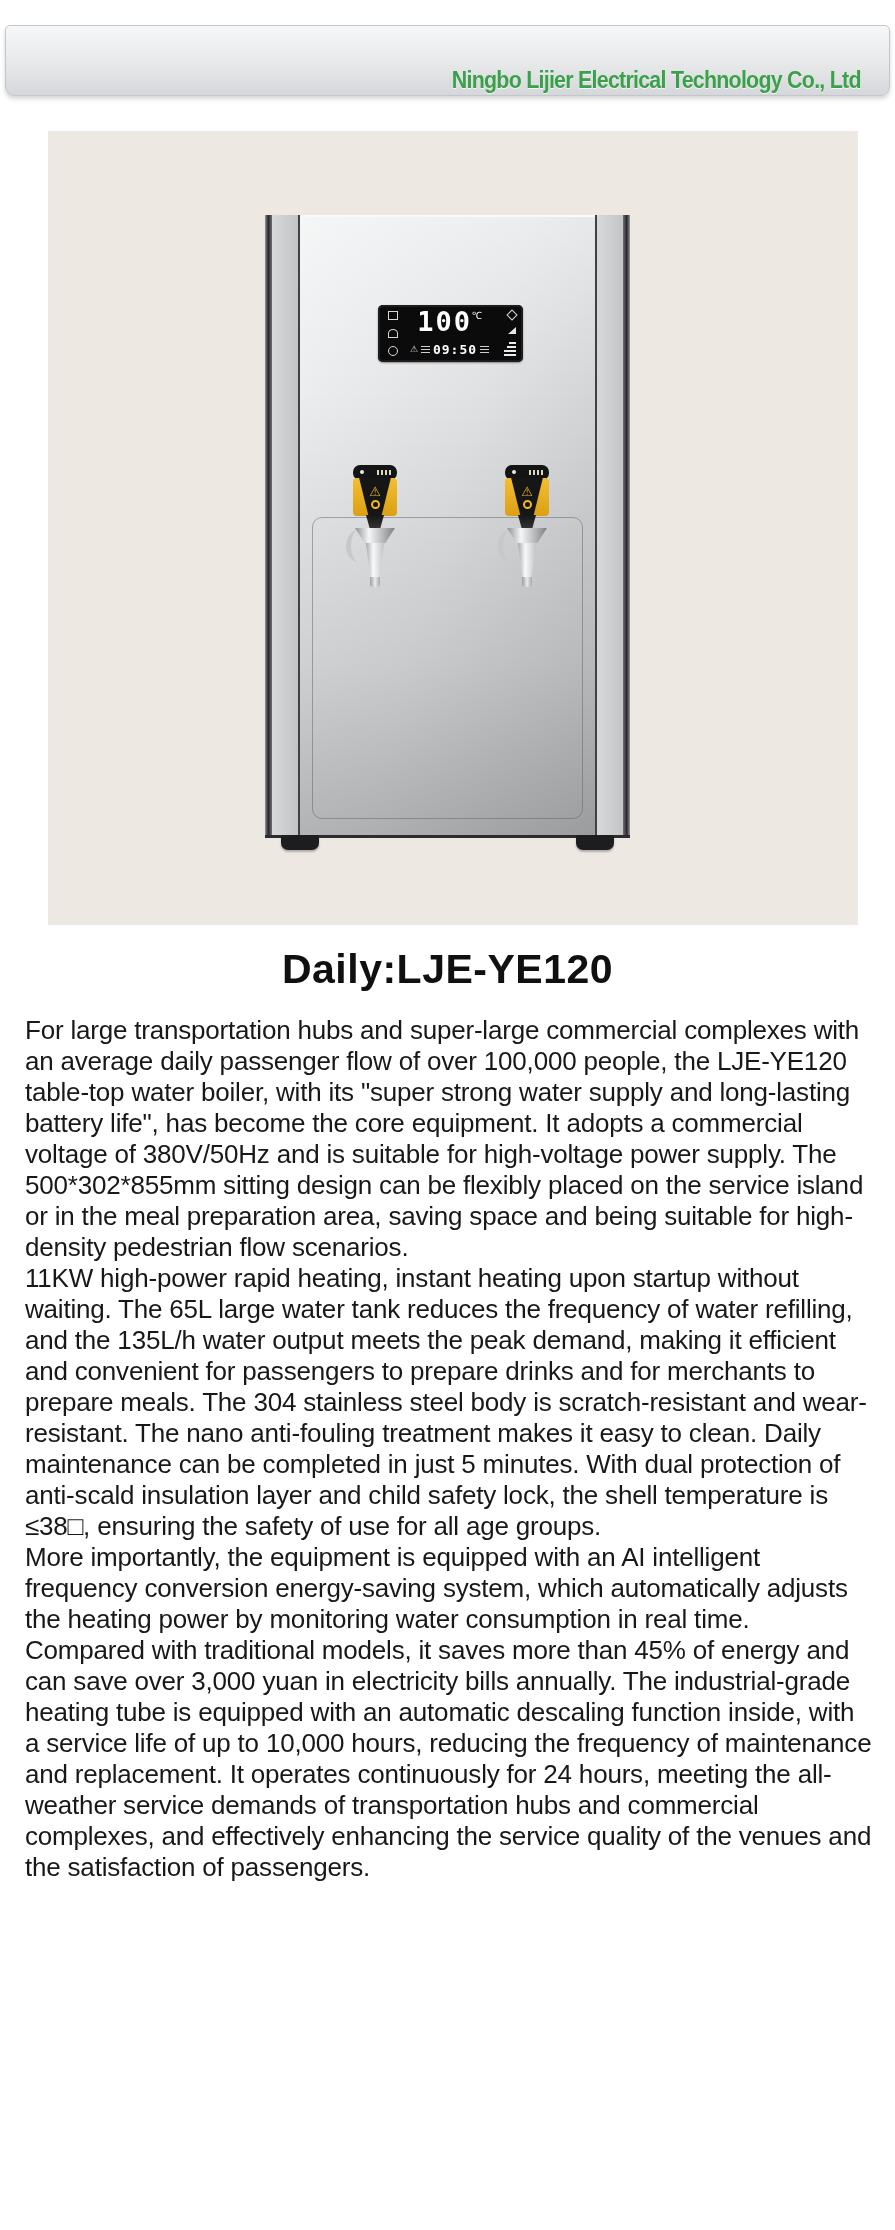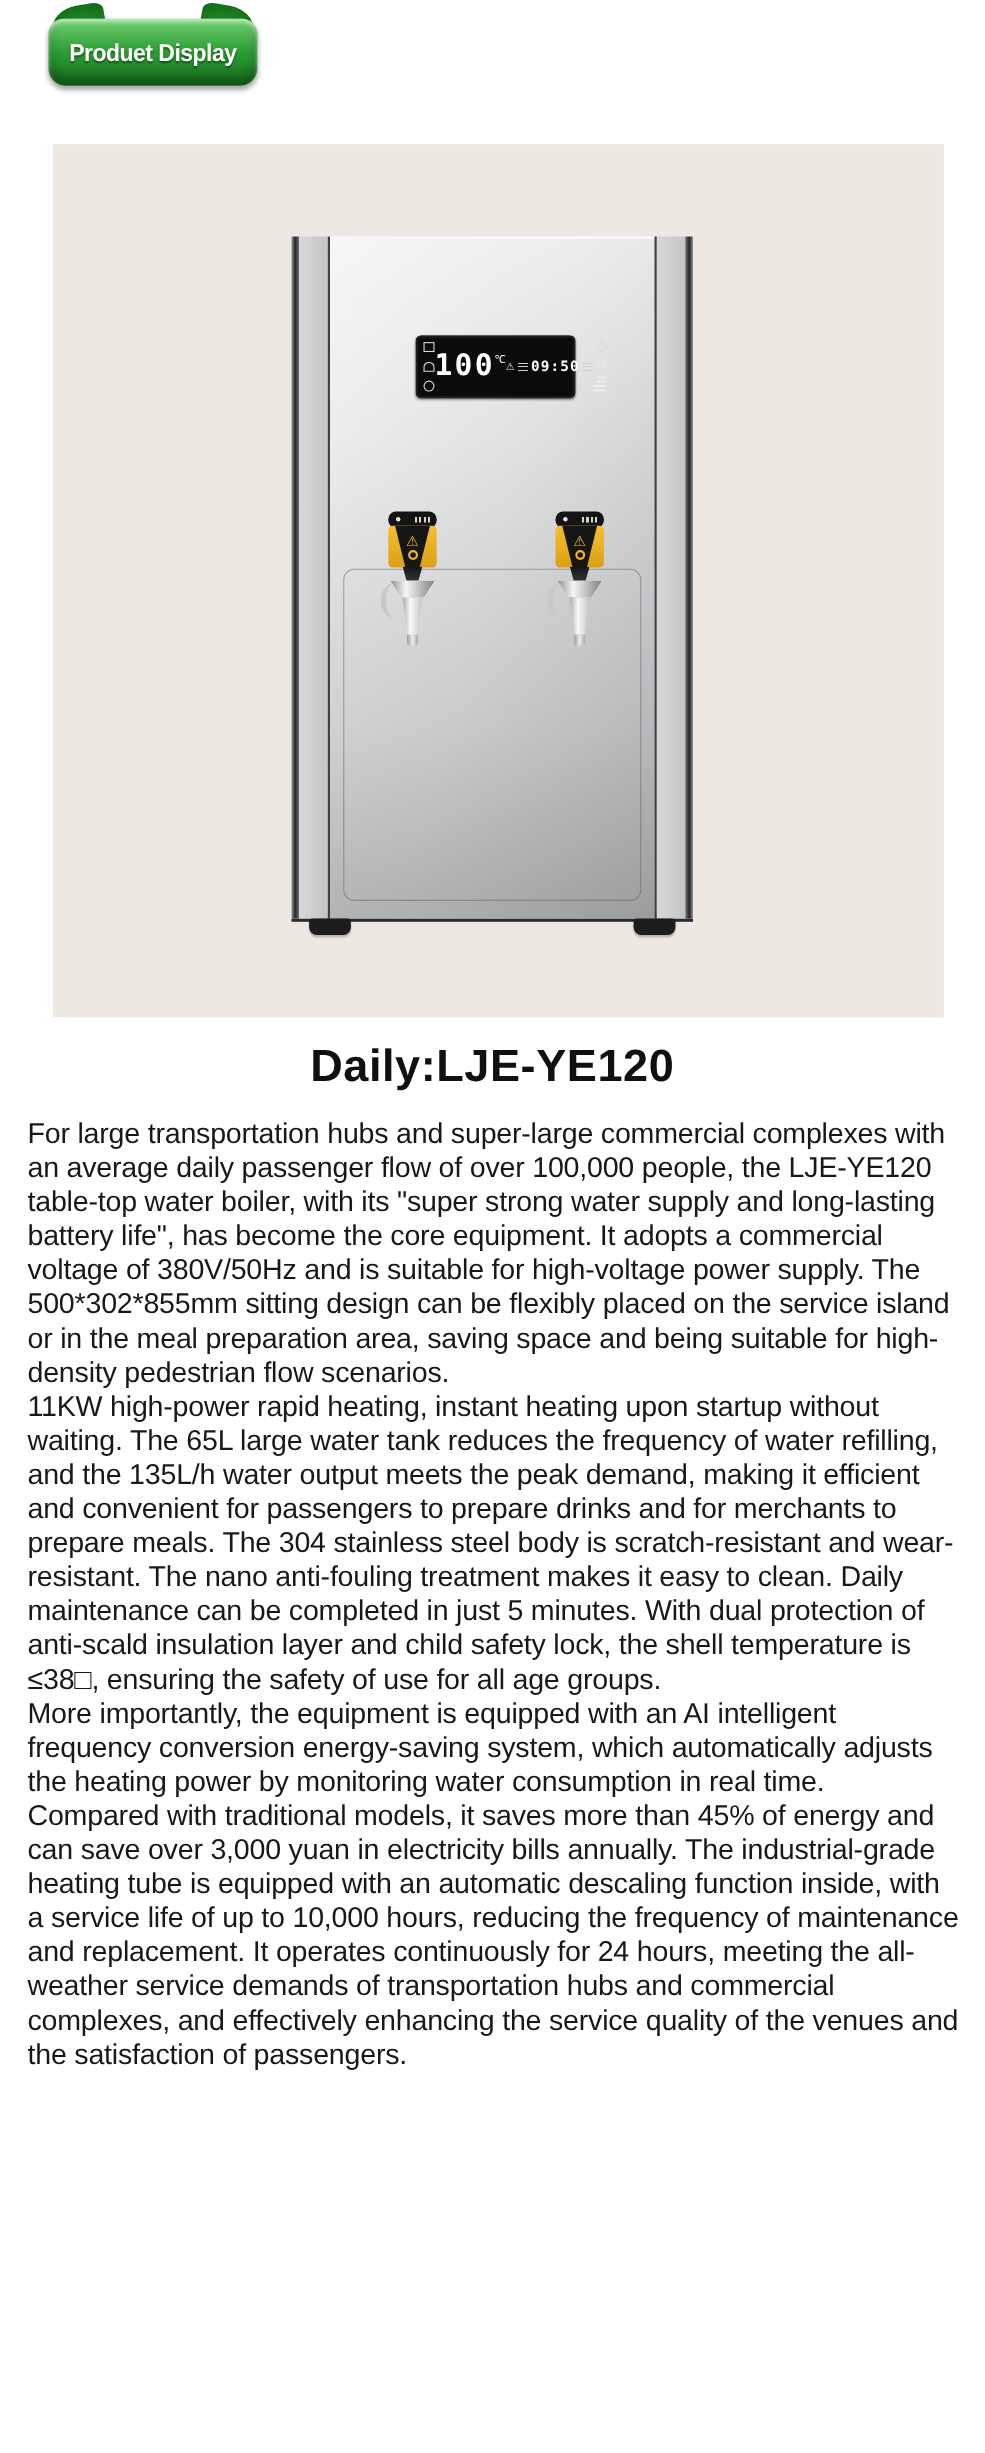--- a/index.html
+++ b/index.html
@@ -44,21 +44,21 @@
   .face::after{content:"";position:absolute;left:12px;right:12px;top:300px;bottom:16px;
     border:1px solid rgba(96,98,101,.5);border-radius:10px;}
 
   
   .lcd{position:absolute;left:113px;top:90px;width:145px;height:57px;background:#0b0b0c;
     border-radius:5px;box-shadow:inset 0 0 0 2px #1d1d20,0 1px 2px rgba(0,0,0,.4);
     display:flex;padding:6px 7px;box-sizing:border-box;z-index:2;}
   .lcd-col{display:flex;flex-direction:column;justify-content:space-between;align-items:center;}
   .lcd-left{width:15px;}
   .lcd-right{width:17px;align-items:flex-end;}
-  .lcd-center{flex:1;display:flex;flex-direction:row;align-items:center;justify-content:space-between;}
+  .lcd-center{flex:1;display:flex;flex-direction:column;align-items:center;justify-content:space-between;}
   .mini-box{width:8px;height:7px;border:1px solid #d8d8d8;}
   .mini-arch{width:8px;height:7px;border:1px solid #d8d8d8;border-radius:50% 50% 0 0;}
   .mini-power{width:8px;height:8px;border:1px solid #d8d8d8;border-radius:50%;}
   .temp-row{display:flex;align-items:flex-start;margin-top:-3px;}
   .temp-value{font-family:"DejaVu Sans Mono",monospace;font-weight:bold;font-size:27px;
     line-height:27px;color:#ffffff;letter-spacing:2px;}
   .temp-unit{font-size:10px;color:#ffffff;margin-top:0;}
   .time-row{display:flex;align-items:center;gap:3px;}
   .warning-glyph{color:#dddddd;font-size:9px;line-height:9px;}
   .ticks{width:9px;height:8px;background:repeating-linear-gradient(to bottom,#cfcfcf 0 1px,transparent 1px 3px);}
@@ -113,24 +113,22 @@
   
   .description{position:absolute;top:1015px;left:25px;width:850px;
     font-size:26px;line-height:31px;color:#181818;letter-spacing:-0.2px;}
   .description p{margin:0;}
 </style>
 </head>
 <body>
 
 <div class="page">
 
-  <div class="ribbon">
-    <div class="ribbon-band">
-      <span class="ribbon-label">Produet Display</span>
-    </div>
+  <div class="header-bar">
+    <div class="company-name">Ningbo Lijier Electrical Technology Co., Ltd</div>
   </div>
 
   <div class="figure">
     <div class="machine">
       <div class="strip left"></div>
       <div class="side-panel left"></div>
       <div class="face"></div>
       <div class="side-panel right"></div>
       <div class="strip right"></div>
 

